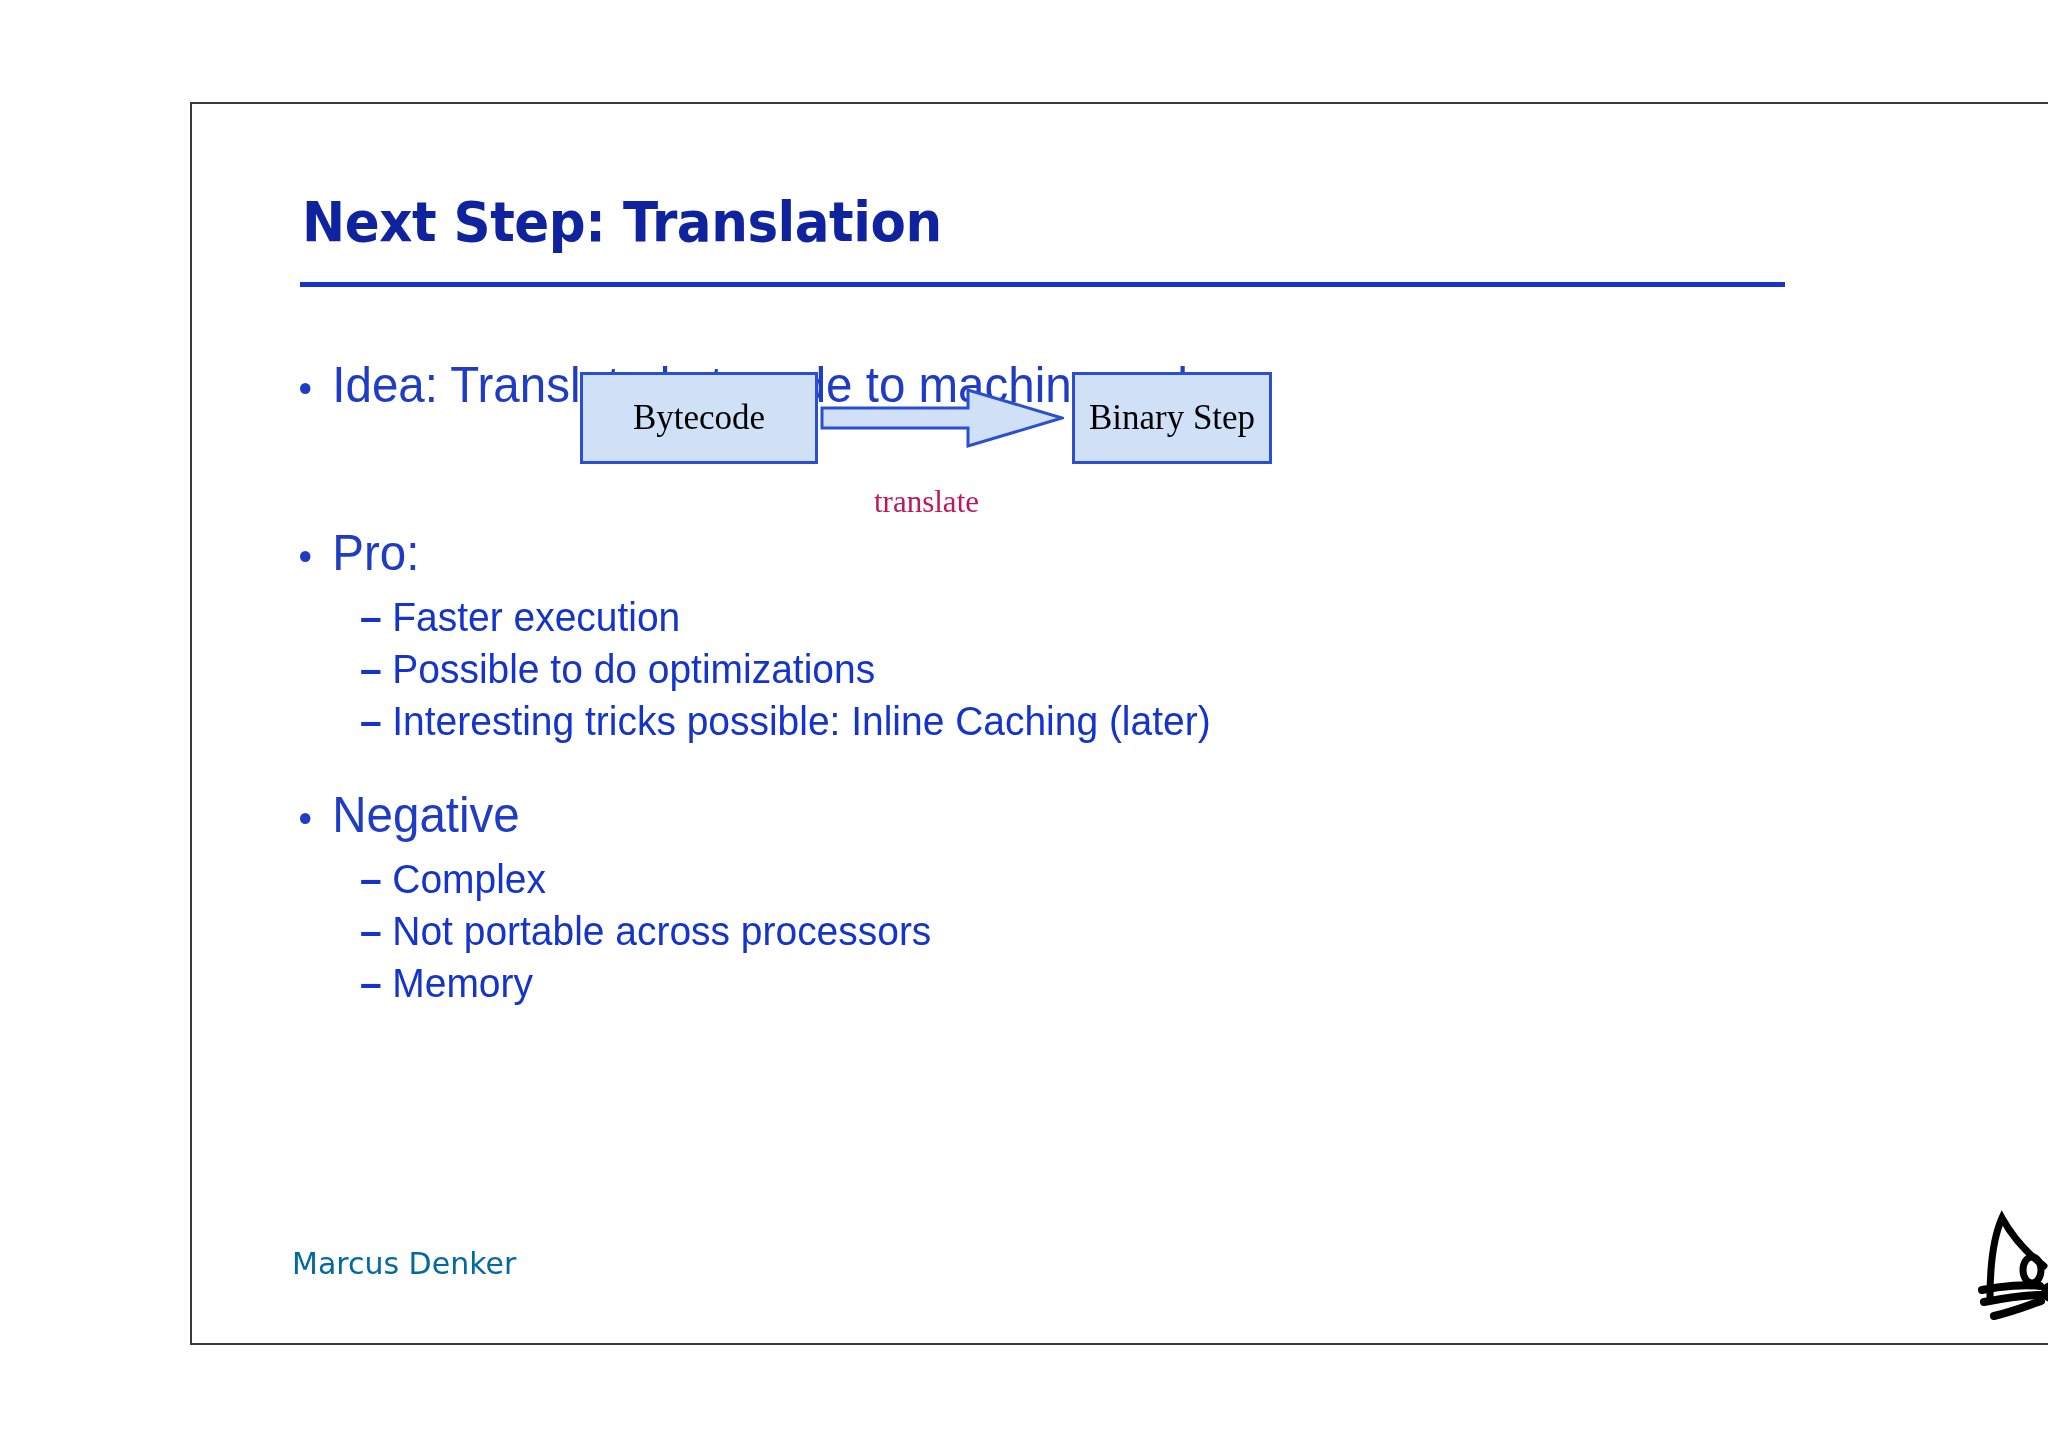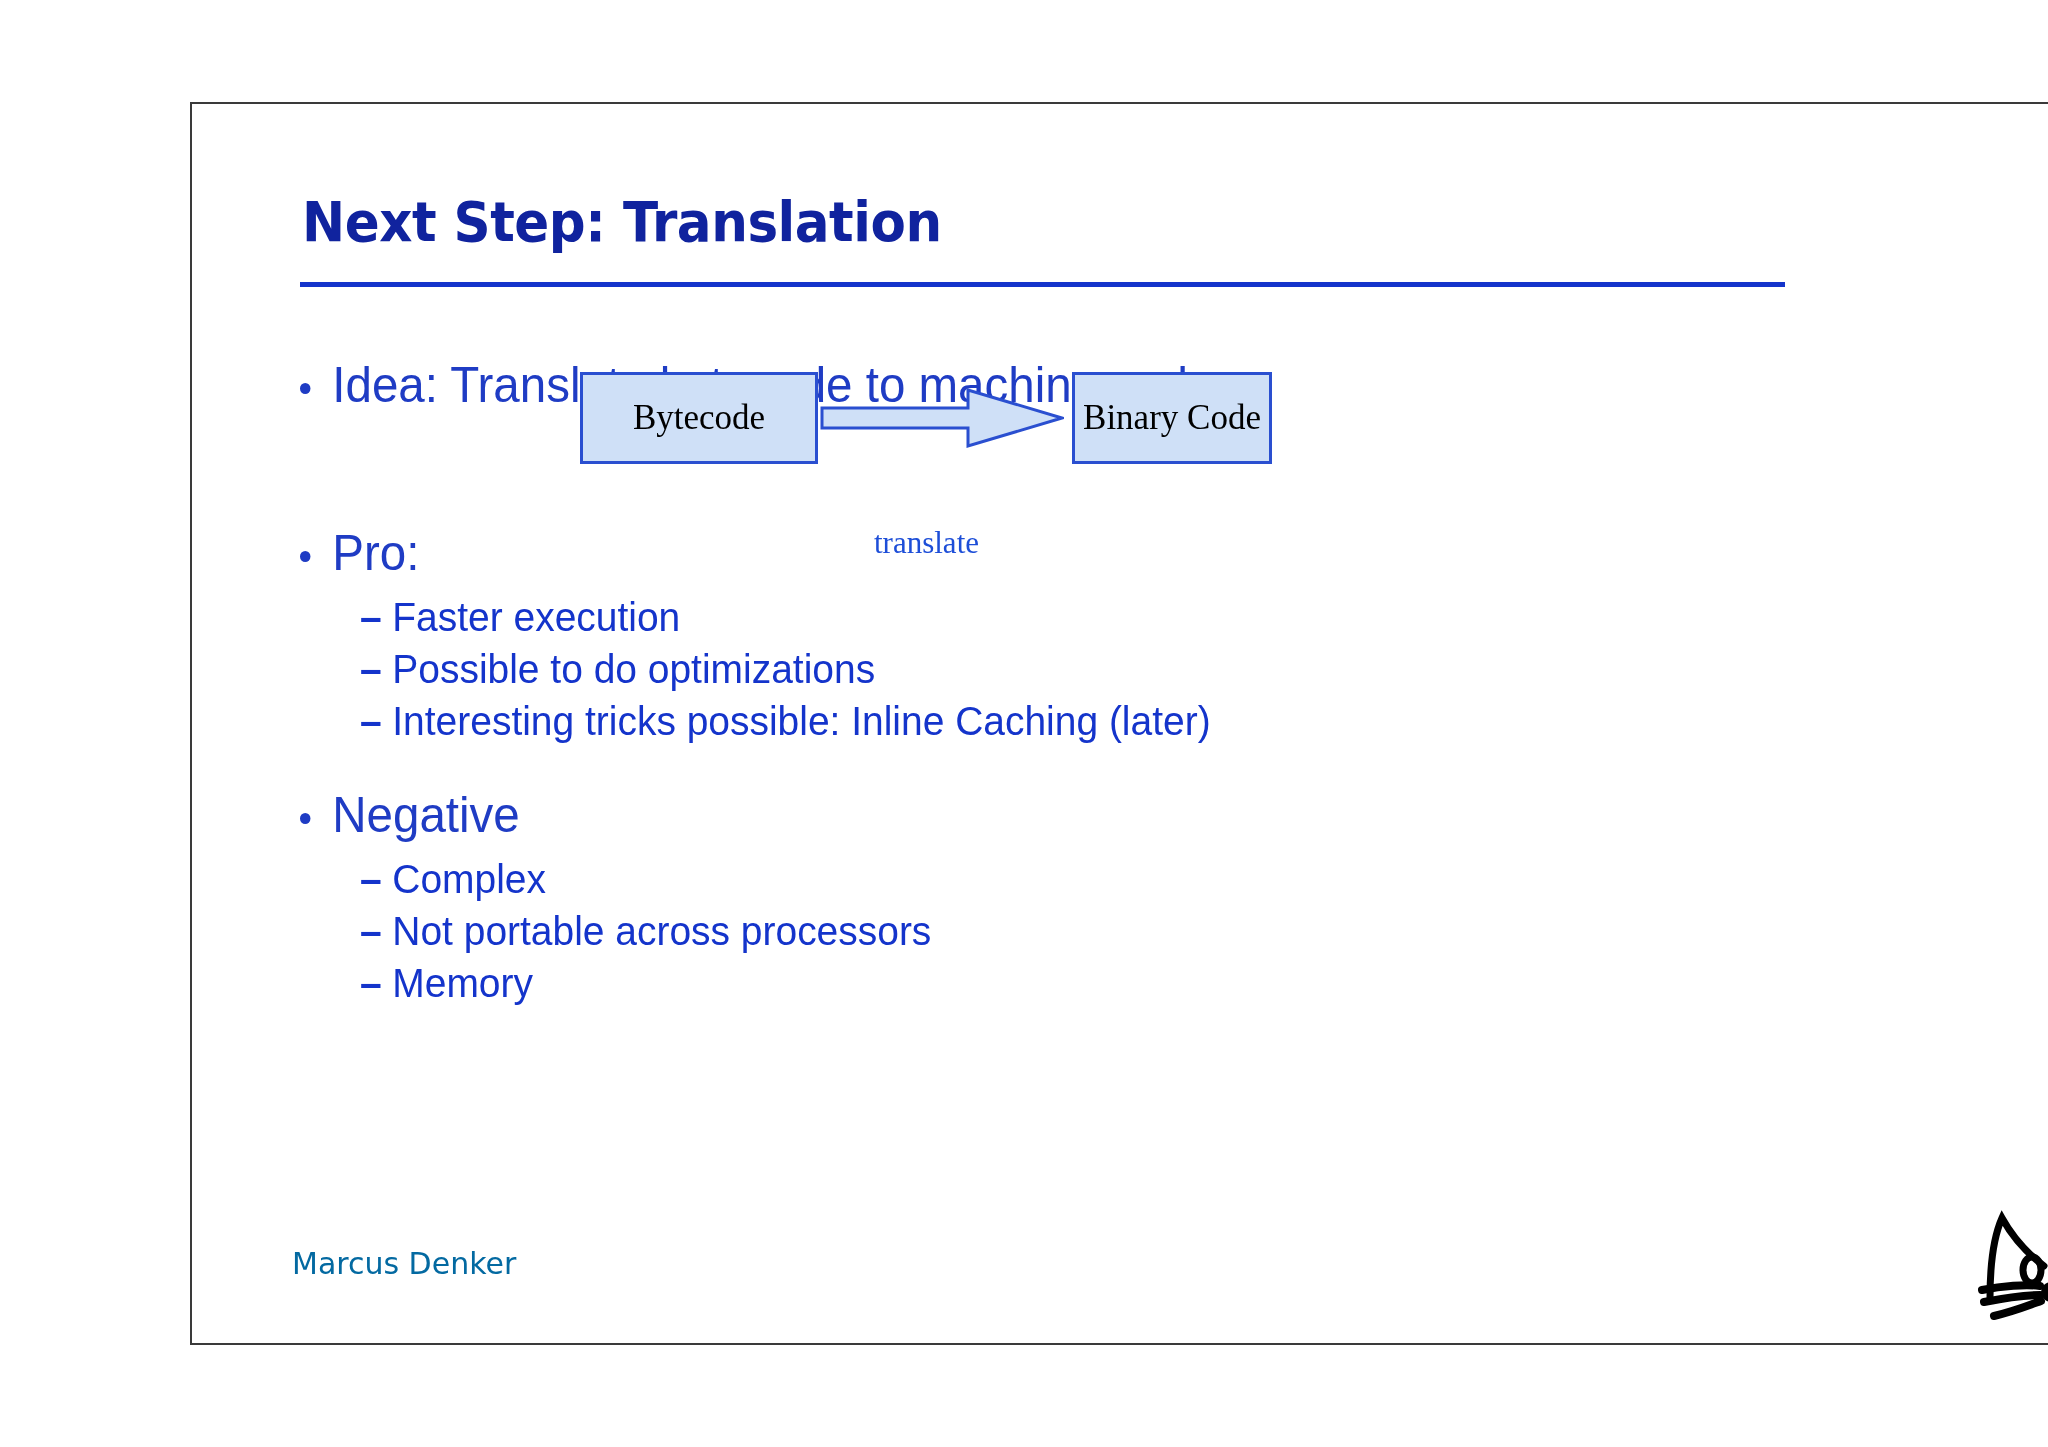--- a/index.html
+++ b/index.html
@@ -131,23 +131,22 @@
     font-size: 35px;
     color: #000000;
   }
   .arrow-wrap {
     position: absolute;
   }
   .translate-label {
     position: absolute;
     font-family: "Liberation Serif", serif;
     font-size: 31px;
-    color: #1d4ed8;
-    white-space: nowrap;
-    margin-top: 41px;
+    color: #be185d;
+    white-space: nowrap;
   }
 
   
   .author {
     position: absolute;
     left: 100px;
     bottom: 62px;
     font-family: "DejaVu Sans", sans-serif;
     font-size: 30px;
     color: #0369a1;
@@ -222,21 +221,21 @@
           <span>Bytecode</span>
         </div>
 
         <div class="arrow-wrap" style="left:628px; top:282px;">
           <svg width="244" height="64" viewBox="0 0 244 64">
             <polygon points="2,22 148,22 148,4 242,32 148,60 148,42 2,42" fill="#cfe0f7" stroke="#2a4fd0" stroke-width="3" stroke-linejoin="miter"></polygon>
           </svg>
         </div>
 
         <div class="dbox" style="left:880px; top:268px; width:200px; height:92px;">
-          <span>Binary Code</span>
+          <span>Binary Step</span>
         </div>
 
         <div class="translate-label" style="left:682px; top:380px;">translate</div>
       </div>
 
     </div>
 
     <div class="author">Marcus Denker</div>
 
     <div class="cat-logo">

